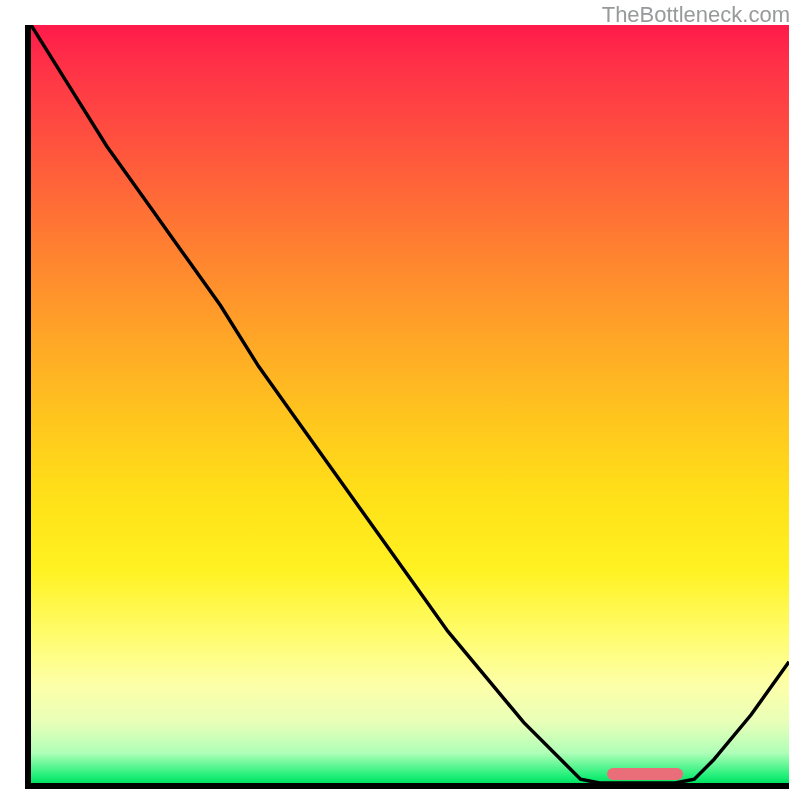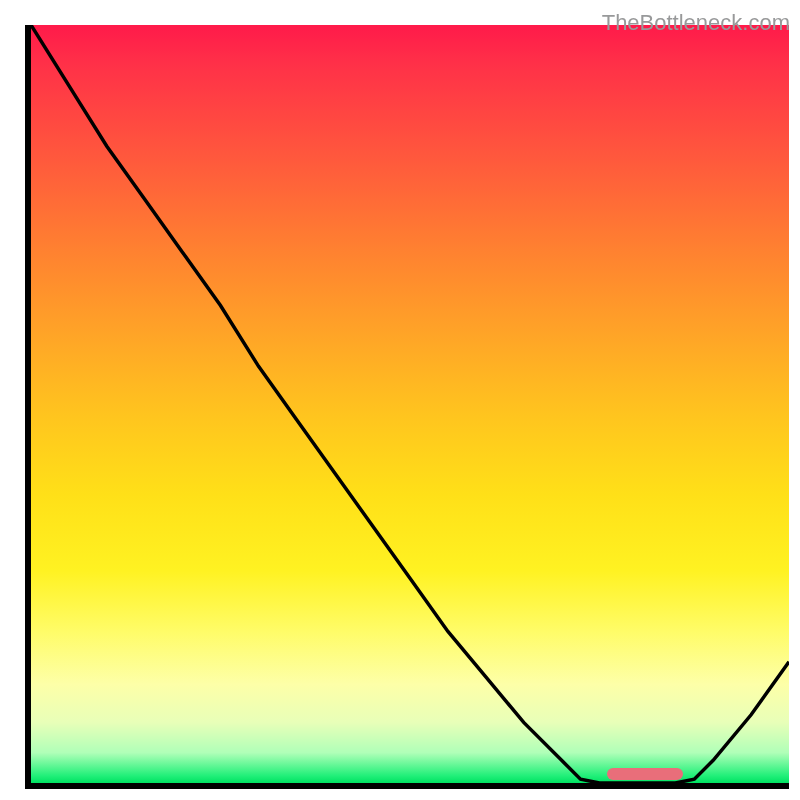--- a/index.html
+++ b/index.html
@@ -12,21 +12,20 @@
     font-family: Arial, sans-serif;
   }
   .watermark {
     position: absolute;
     top: 2px;
     right: 10px;
     font-size: 22px;
     color: #98999a;
     font-weight: normal;
     z-index: 10;
-    margin-top: 8px;
   }
   .chart-area {
     position: absolute;
     left: 31px;
     top: 25px;
     width: 758px;
     height: 758px;
     background: linear-gradient(to bottom,
       #ff1a4a 0%,
       #ff3048 5%,

